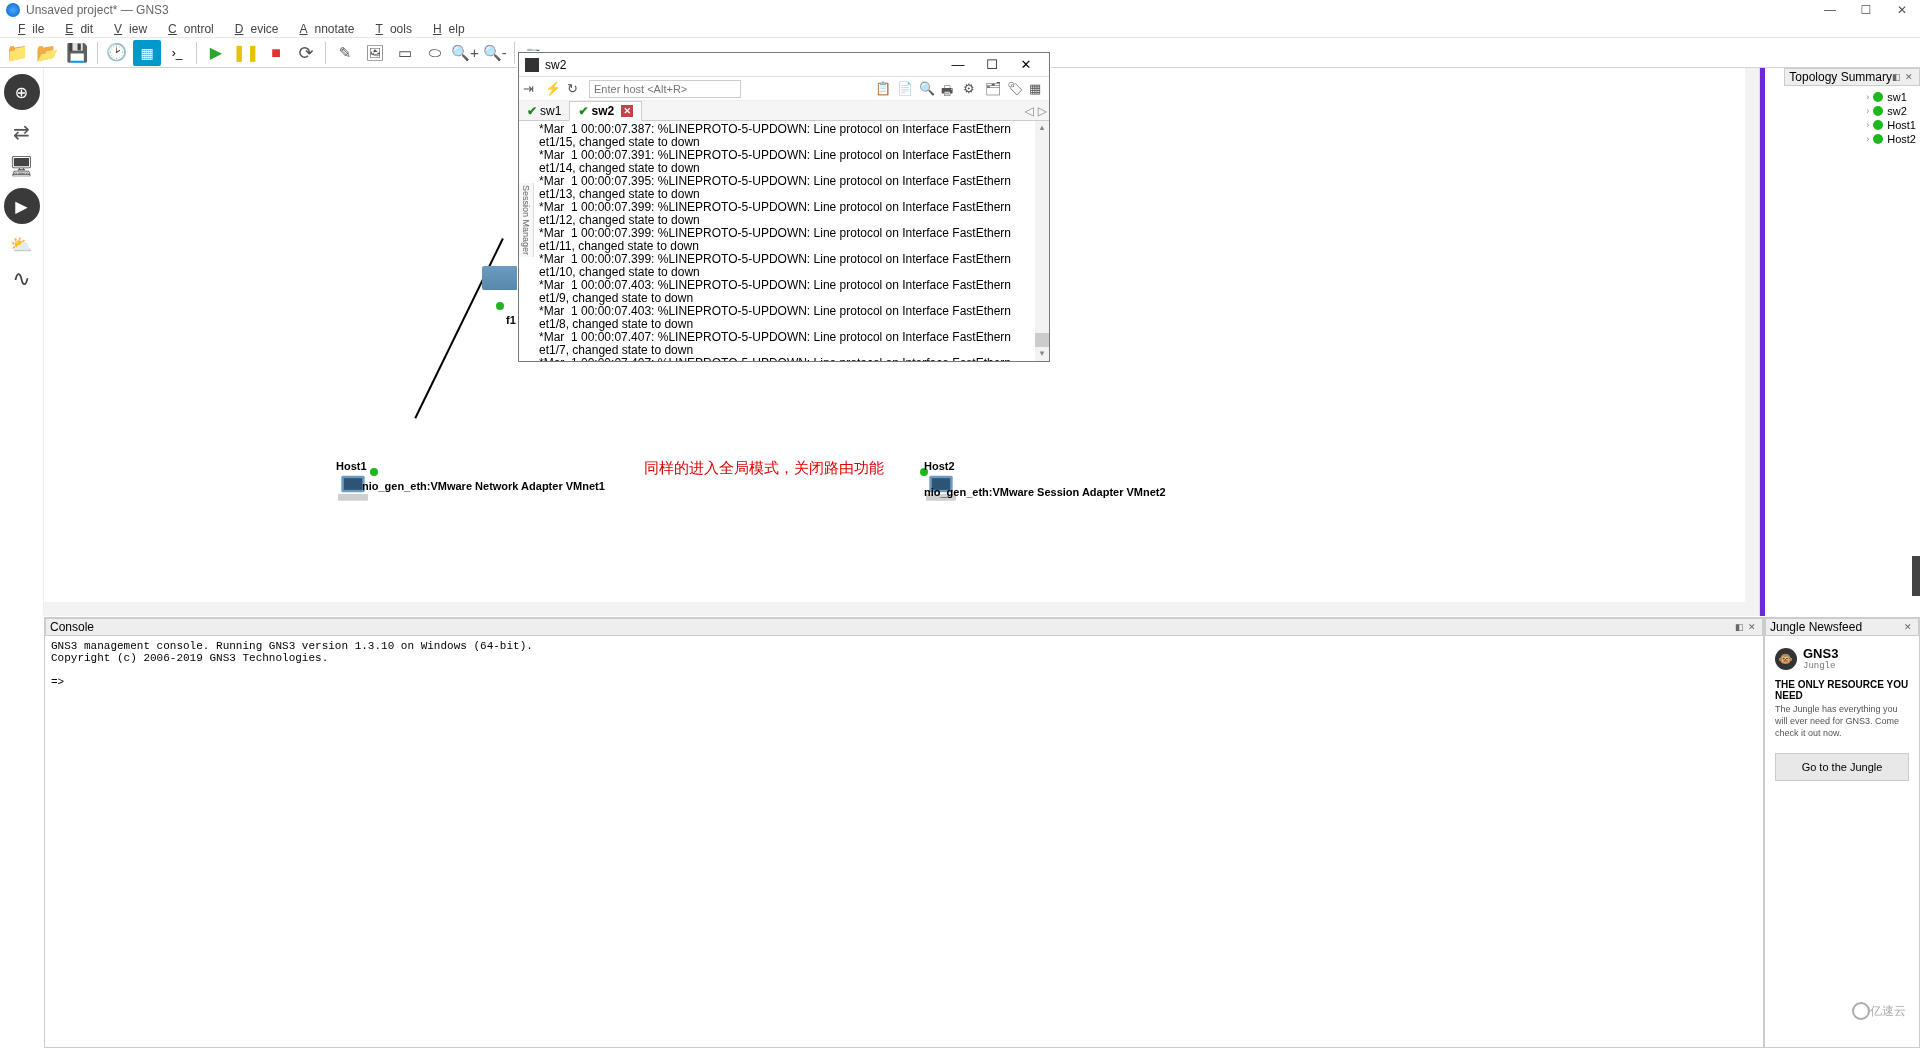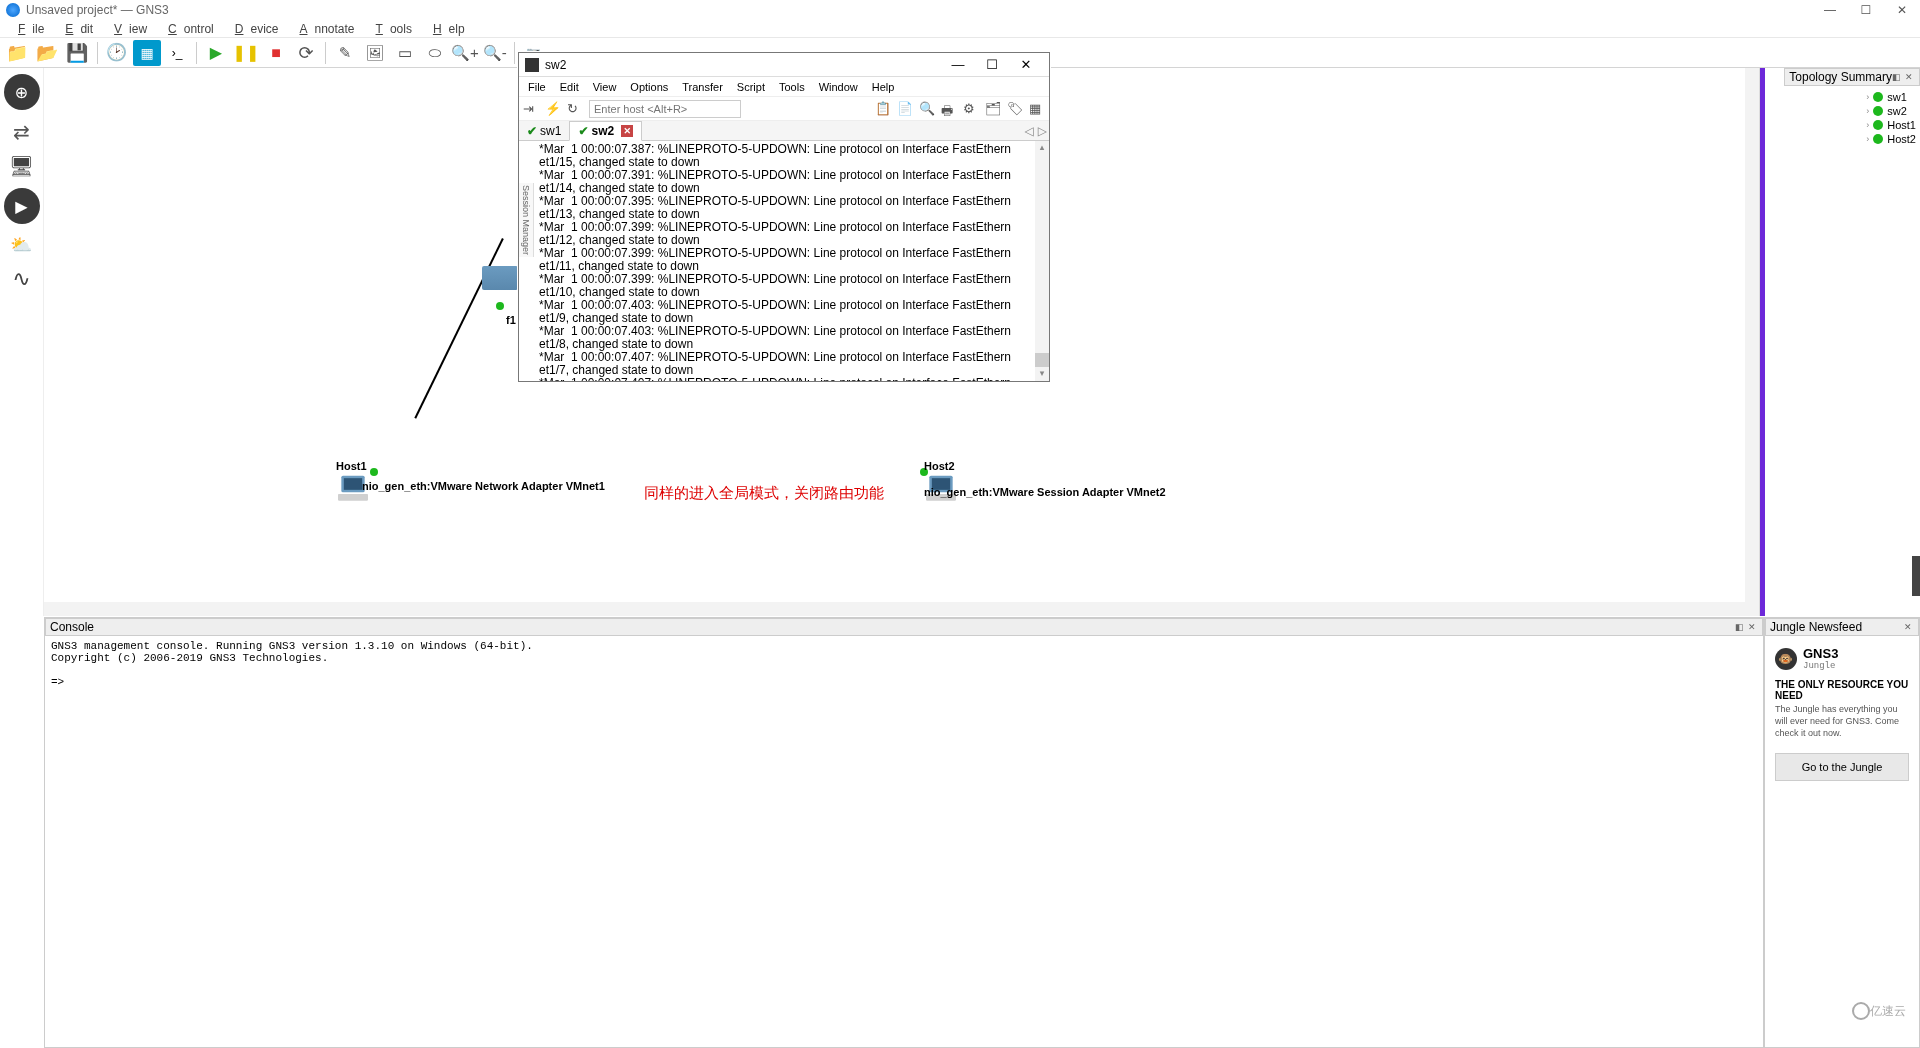--- a/index.html
+++ b/index.html
@@ -202,21 +202,21 @@
       <div class="host-icon" style="margin-top:6px;">
         <svg viewBox="0 0 40 36">
             <rect x="6" y="2" width="28" height="20" rx="2" fill="#6b9bc0"></rect>
             <rect x="9" y="5" width="22" height="14" fill="#2d5475"></rect>
             <rect x="2" y="24" width="36" height="8" rx="1" fill="#d0d0d0"></rect>
           </svg>
       </div>
     </div>
     <div class="host-sub" style="position:absolute; left:880px; top:418px;">nio_gen_eth:VMware Session Adapter VMnet2</div>
 
-    <div class="red-text" style="left:600px; top:416px;">同样的进入全局模式，关闭路由功能</div>
+    <div class="red-text" style="left:600px; top:391px;">同样的进入全局模式，关闭路由功能</div>
 
     <div class="canvas-scroll-v"></div>
     <div class="canvas-scroll-h"></div>
   </div>
 
   <div class="right-panel">
     <div class="panel-header">
       <span>Topology Summary</span>
       <div class="pc">
           <span>◧</span>
@@ -250,31 +250,20 @@
 
 <div class="term-window">
   <div class="term-title">
     <span class="ico"></span>
     <span>sw2</span>
     <div class="term-wc">
       <span>—</span>
       <span>☐</span>
       <span>✕</span>
     </div>
-  </div>
-  <div class="term-menu">
-    <span>File</span>
-    <span>Edit</span>
-    <span>View</span>
-    <span>Options</span>
-    <span>Transfer</span>
-    <span>Script</span>
-    <span>Tools</span>
-    <span>Window</span>
-    <span>Help</span>
   </div>
   <div class="term-toolbar">
     <span class="ti">⇥</span>
     <span class="ti">⚡</span>
     <span class="ti">↻</span>
     <input placeholder="Enter host &lt;Alt+R&gt;" style="">
     <span style="flex:1"></span>
     <span class="ti">📋</span>
     <span class="ti">📄</span>
     <span class="ti">🔍</span>

